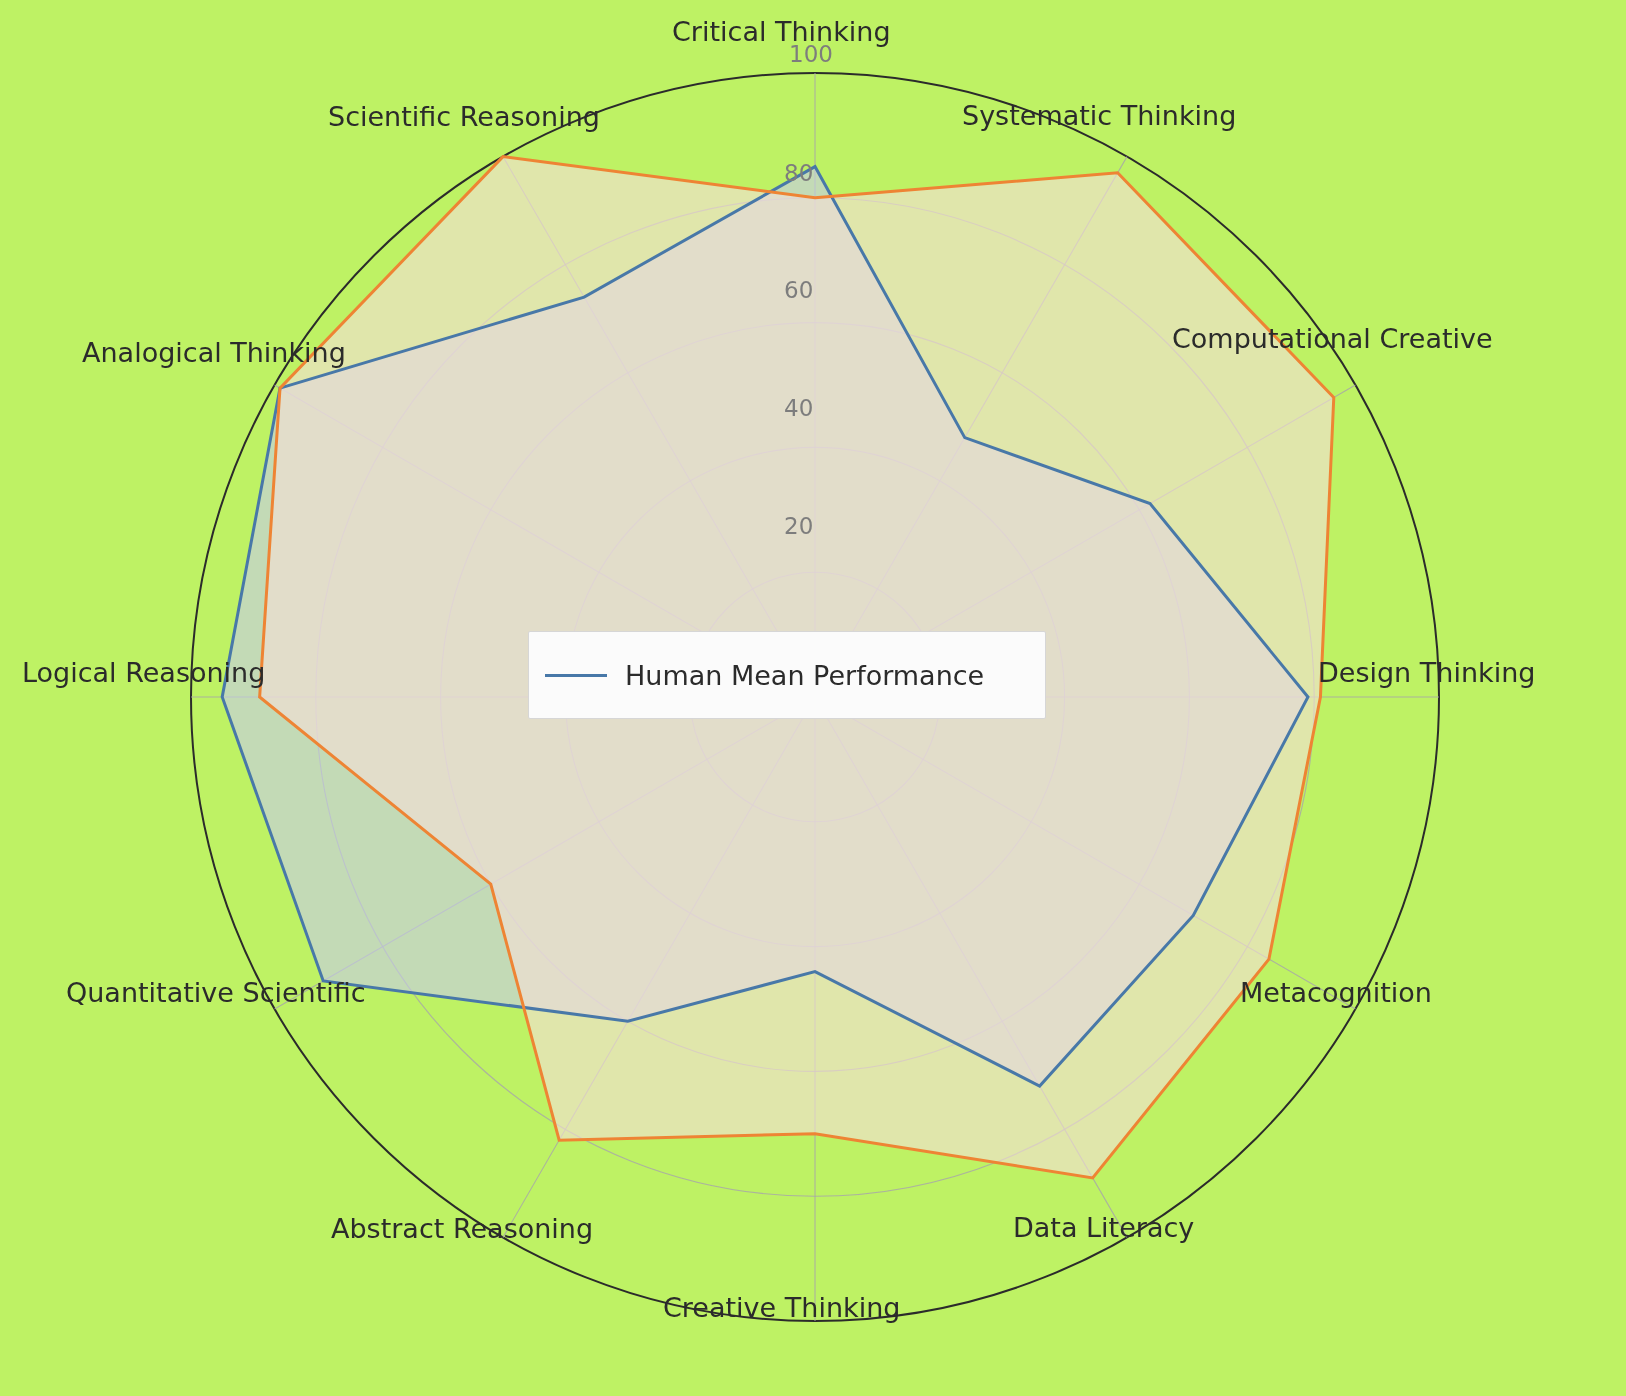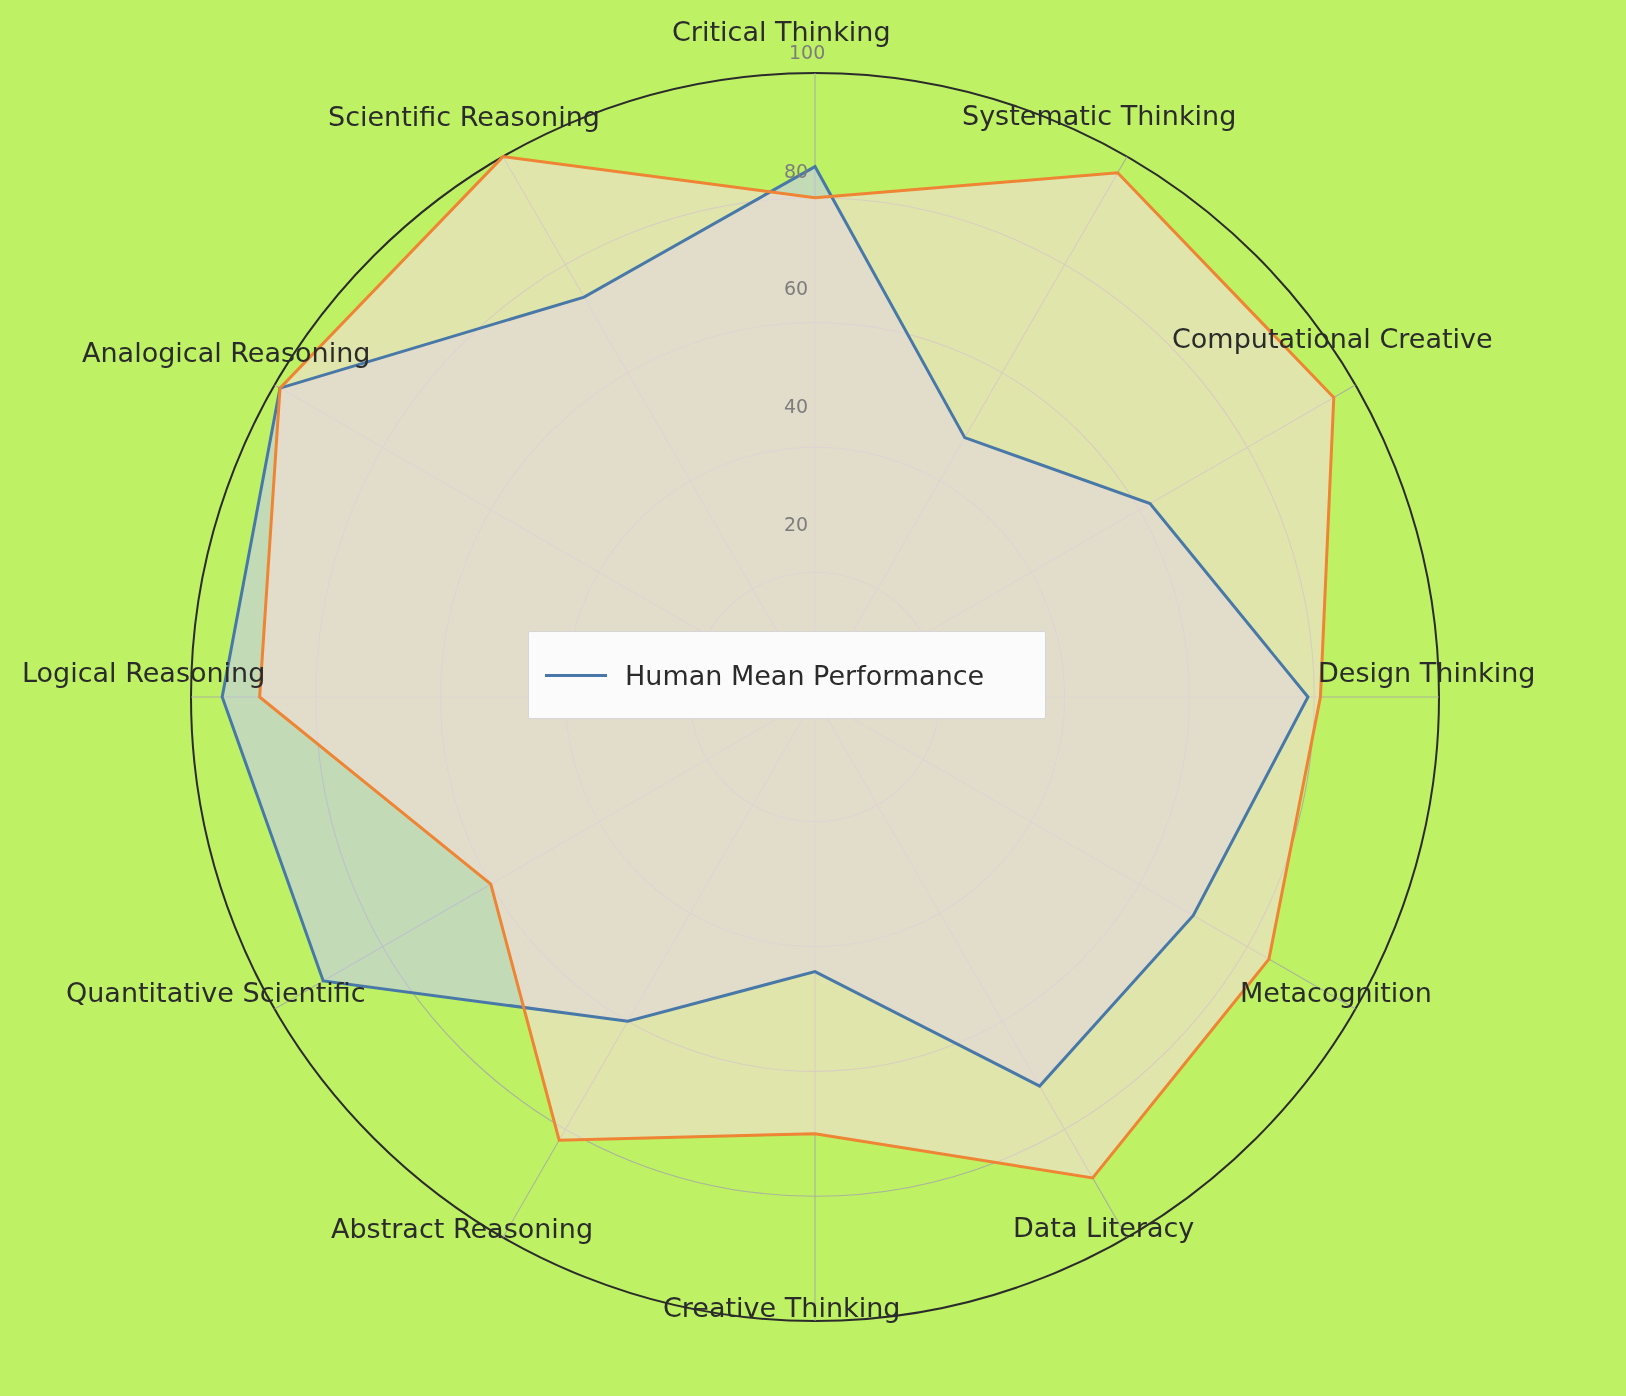--- a/index.html
+++ b/index.html
@@ -24,21 +24,21 @@
   .cat-label {
     position: absolute;
     font-size: 27px;
     color: #2b2b2b;
     white-space: nowrap;
     font-family: "DejaVu Sans", sans-serif;
     letter-spacing: 0px;
   }
   .r-label {
     position: absolute;
-    font-size: 19px;
+    font-size: 23px;
     color: #7d7d7d;
     white-space: nowrap;
     font-family: "DejaVu Sans", sans-serif;
   }
   #legend {
     position: absolute;
     left: 528px;
     top: 631px;
     width: 518px;
     height: 88px;
@@ -108,21 +108,21 @@
   <div class="cat-label" style="left:672px; top:16px;">Critical Thinking</div>
   <div class="cat-label" style="left:962px; top:100px;">Systematic Thinking</div>
   <div class="cat-label" style="left:1172px; top:323px;">Computational Creative</div>
   <div class="cat-label" style="left:1318px; top:657px;">Design Thinking</div>
   <div class="cat-label" style="left:1240px; top:977px;">Metacognition</div>
   <div class="cat-label" style="left:1013px; top:1212px;">Data Literacy</div>
   <div class="cat-label" style="left:663px; top:1292px;">Creative Thinking</div>
   <div class="cat-label" style="left:331px; top:1213px;">Abstract Reasoning</div>
   <div class="cat-label" style="left:66px; top:977px;">Quantitative Scientific</div>
   <div class="cat-label" style="left:22px; top:657px;">Logical Reasoning</div>
-  <div class="cat-label" style="left:82px; top:337px;">Analogical Reasoning</div>
+  <div class="cat-label" style="left:82px; top:337px;">Analogical Thinking</div>
   <div class="cat-label" style="left:328px; top:101px;">Scientific Reasoning</div>
 
   <div class="r-label" style="left:789px; top:41px;">100</div>
   <div class="r-label" style="left:784px; top:160px;">80</div>
   <div class="r-label" style="left:784px; top:277px;">60</div>
   <div class="r-label" style="left:784px; top:395px;">40</div>
   <div class="r-label" style="left:784px; top:513px;">20</div>
 
   <div id="legend">
     <div class="legend-row">

